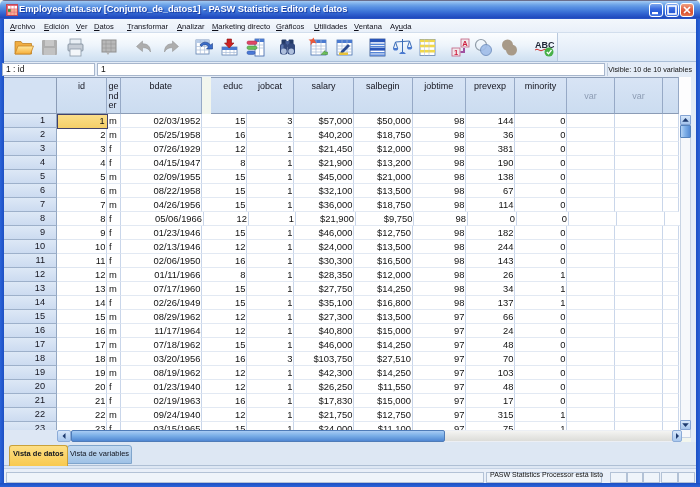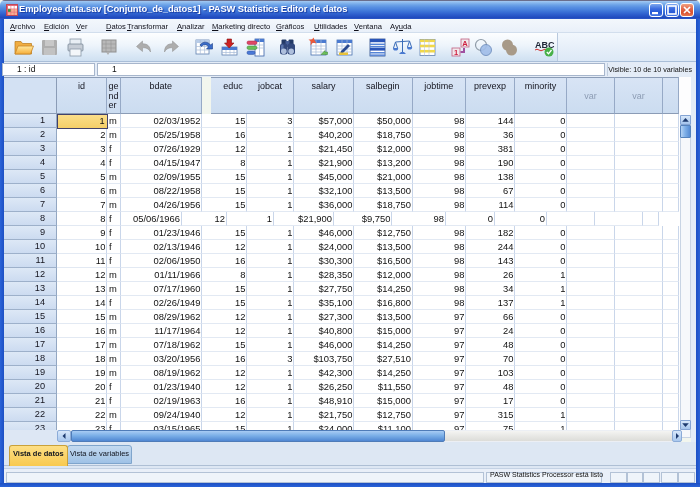--- a/index.html
+++ b/index.html
@@ -17,21 +17,21 @@
 #bclose{background:linear-gradient(180deg,#f0a080 0%,#e2674a 40%,#d9502f 70%,#e8764f 100%)}
 
 #menubar{left:4px;top:19px;width:692px;height:14px;background:linear-gradient(180deg,#f3f7fc,#e9f0f9);border-bottom:1px solid #d2deed}
 .mi{top:22px;font-size:7.6px;color:#10101a;white-space:nowrap}
 .mi u{text-decoration:underline}
 
 #toolbar{left:4px;top:33px;width:692px;height:29px;background:linear-gradient(180deg,#fdfeff 0%,#edf4fb 45%,#d9e7f5 80%,#cfe0f1 100%);border-bottom:1px solid #a9bed8}
 .ticon{top:37px;width:21px;height:21px}
 
 #refbar{left:4px;top:62px;width:692px;height:15px;background:#e4ecf7}
-.refbox{top:63px;height:13px;background:#fff;border:1px solid #a7b6cc;font-size:8.5px;color:#111;line-height:11px;padding-left:14px}
+.refbox{top:63px;height:13px;background:#fff;border:1px solid #a7b6cc;font-size:8.5px;color:#111;line-height:11px;padding-left:3px}
 #vislabel{top:64.5px;right:8px;font-size:7.2px;color:#111}
 
 #corner{left:4px;top:77px;width:53px;height:37px;background:#d3e1f3;border-top:1px solid #8b9cb6;border-right:1px solid #8b9cb6;border-bottom:1px solid #8b9cb6}
 .hcell{top:77px;height:37px;background:linear-gradient(180deg,#d8e4f5,#cbdcf0);border-right:1px solid #96a9c6;border-top:1px solid #8b9cb6;border-bottom:1px solid #8b9cb6;
 font-size:9px;color:#14141e;text-align:center;padding-top:4px;line-height:9.5px}
 .hvar{color:#8d9cb4;padding-top:0;line-height:36px}
 
 #rows{left:4px;top:114px;width:53px;height:316px;overflow:hidden}
 .rn{width:53px;height:14.03px;background:linear-gradient(180deg,#dde8f6,#ccdbf0);border-bottom:1px solid #9db0ca;border-right:1px solid #93a7c2;
 font-size:9.2px;color:#14141e;text-align:right;padding-right:11px;line-height:13.5px}
@@ -93,21 +93,21 @@
       <rect x="2" y="2" width="8" height="8" fill="none" stroke="#fff" stroke-width="1.6"></rect>
     </svg></div>
 <div class="abs wbtn" id="bclose" style="left:680px"><svg width="12" height="12">
       <path d="M3 3 L9 9 M9 3 L3 9" stroke="#fff" stroke-width="1.7"></path>
     </svg></div>
 
 <div class="abs" id="menubar"></div>
 <div class="abs mi" style="left:10px"><u>A</u>rchivo</div>
 <div class="abs mi" style="left:44px"><u>E</u>dición</div>
 <div class="abs mi" style="left:76px"><u>V</u>er</div>
-<div class="abs mi" style="left:106px"><u>D</u>atos</div>
+<div class="abs mi" style="left:94px"><u>D</u>atos</div>
 <div class="abs mi" style="left:127px"><u>T</u>ransformar</div>
 <div class="abs mi" style="left:177px"><u>A</u>nalizar</div>
 <div class="abs mi" style="left:212px"><u>M</u>arketing directo</div>
 <div class="abs mi" style="left:276px"><u>G</u>ráficos</div>
 <div class="abs mi" style="left:314px"><u>U</u>tilidades</div>
 <div class="abs mi" style="left:354px"><u>V</u>entana</div>
 <div class="abs mi" style="left:390px">Ay<u>u</u>da</div>
 
 <div class="abs" id="toolbar"></div>
 <div class="abs" style="left:557px;top:33px;width:139px;height:28px;background:linear-gradient(180deg,#f2f7fd,#dce8f6);border-left:1px solid #b9c9de"></div>
@@ -429,21 +429,21 @@
       <div class="dc" style="width:53.5px">98</div>
       <div class="dc" style="width:49px">114</div>
       <div class="dc" style="width:52px">0</div>
       <div class="dc" style="width:48px"></div>
       <div class="dc" style="width:48px"></div>
       <div class="dc" style="width:16px"></div>
     </div>
     <div class="dr">
       <div class="dc" style="width:50px">8</div>
       <div class="dc dg" style="width:13.5px">f</div>
-      <div class="dc" style="width:61px">05/06/1966</div>
+      <div class="dc" style="width:83px">05/06/1966</div>
       <div class="dc" style="width:45px">12</div>
       <div class="dc" style="width:47px">1</div>
       <div class="dc" style="width:60px">$21,900</div>
       <div class="dc" style="width:58.5px">$9,750</div>
       <div class="dc" style="width:53.5px">98</div>
       <div class="dc" style="width:49px">0</div>
       <div class="dc" style="width:52px">0</div>
       <div class="dc" style="width:48px"></div>
       <div class="dc" style="width:48px"></div>
       <div class="dc" style="width:16px"></div>
@@ -627,21 +627,21 @@
       <div class="dc" style="width:48px"></div>
       <div class="dc" style="width:48px"></div>
       <div class="dc" style="width:16px"></div>
     </div>
     <div class="dr">
       <div class="dc" style="width:50px">21</div>
       <div class="dc dg" style="width:13.5px">f</div>
       <div class="dc" style="width:81.5px">02/19/1963</div>
       <div class="dc" style="width:45px">16</div>
       <div class="dc" style="width:47px">1</div>
-      <div class="dc" style="width:60px">$48,910</div>
+      <div class="dc" style="width:60px">$17,830</div>
       <div class="dc" style="width:58.5px">$15,000</div>
       <div class="dc" style="width:53.5px">97</div>
       <div class="dc" style="width:49px">17</div>
       <div class="dc" style="width:52px">0</div>
       <div class="dc" style="width:48px"></div>
       <div class="dc" style="width:48px"></div>
       <div class="dc" style="width:16px"></div>
     </div>
     <div class="dr">
       <div class="dc" style="width:50px">22</div>

